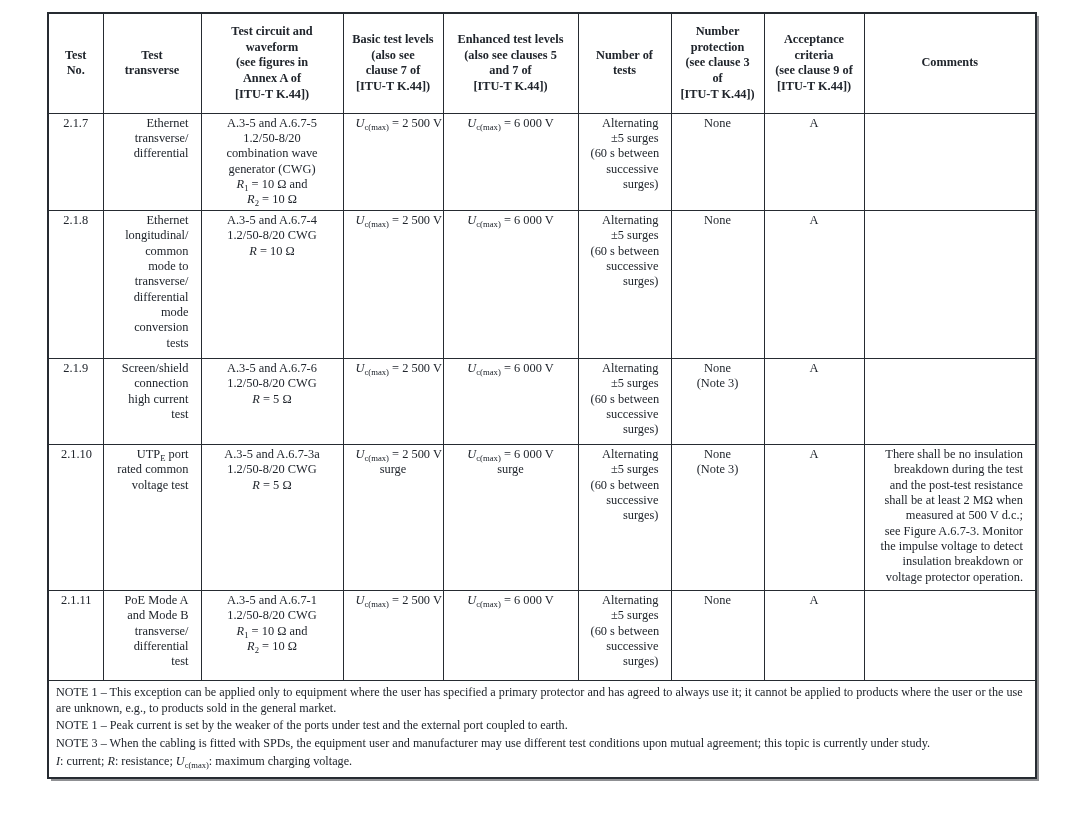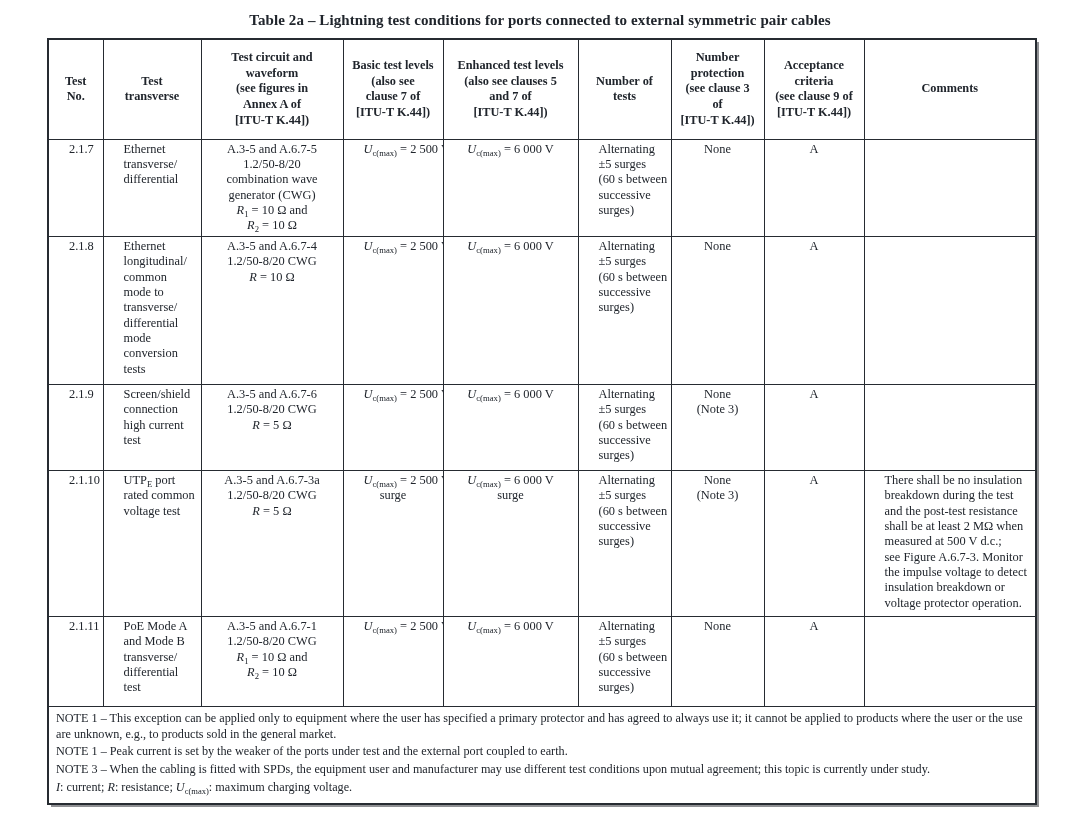--- a/index.html
+++ b/index.html
@@ -21,56 +21,55 @@
   table.k44 {
     border-collapse: collapse;
     table-layout: fixed;
     margin-left: 47px;
     width: 988px;
     border: 2px solid #262b31;
     box-shadow: 3px 3px 0 -1px #8f9093;
   }
   table.k44 th, table.k44 td {
     border: 1.4px solid #262b31;
-    padding: 2px 20px;
+    padding: 2px 12px;
     font-size: 12.4px;
     line-height: 1.24;
     vertical-align: top;
     overflow: hidden;
   }
   table.k44 thead tr { height: 100px; }
   table.k44 th {
     font-weight: bold;
     text-align: center;
     vertical-align: middle;
     font-size: 12.3px;
     line-height: 1.28;
     padding: 2px 2px;
     white-space: nowrap;
   }
   td.center { text-align: center; }
-  td.left   { text-align: left; }
+  td.left   { text-align: right; }
   td.left { padding-left: 6px; padding-right: 5px; }
   sub { font-size: 0.7em; line-height: 0; vertical-align: sub; }
   i { font-style: italic; }
   tbody.notes td {
     padding: 4px 7px 5px 7px;
     line-height: 1.3;
   }
   tbody.notes p {
     margin: 0 0 2px 0;
     font-size: 12.2px;
     text-align: left;
   }
 </style>
 </head>
 <body>
 
 <div class="page">
-  <div class="title">Table 2a – Lightning test conditions for ports connected to external symmetric pair cables</div>
 
   <table class="k44">
     <colgroup>
       <col style="width:55px">
         <col style="width:98px">
         <col style="width:142px">
       <col style="width:100px">
         <col style="width:135px">
         <col style="width:93px">
       <col style="width:93px">

